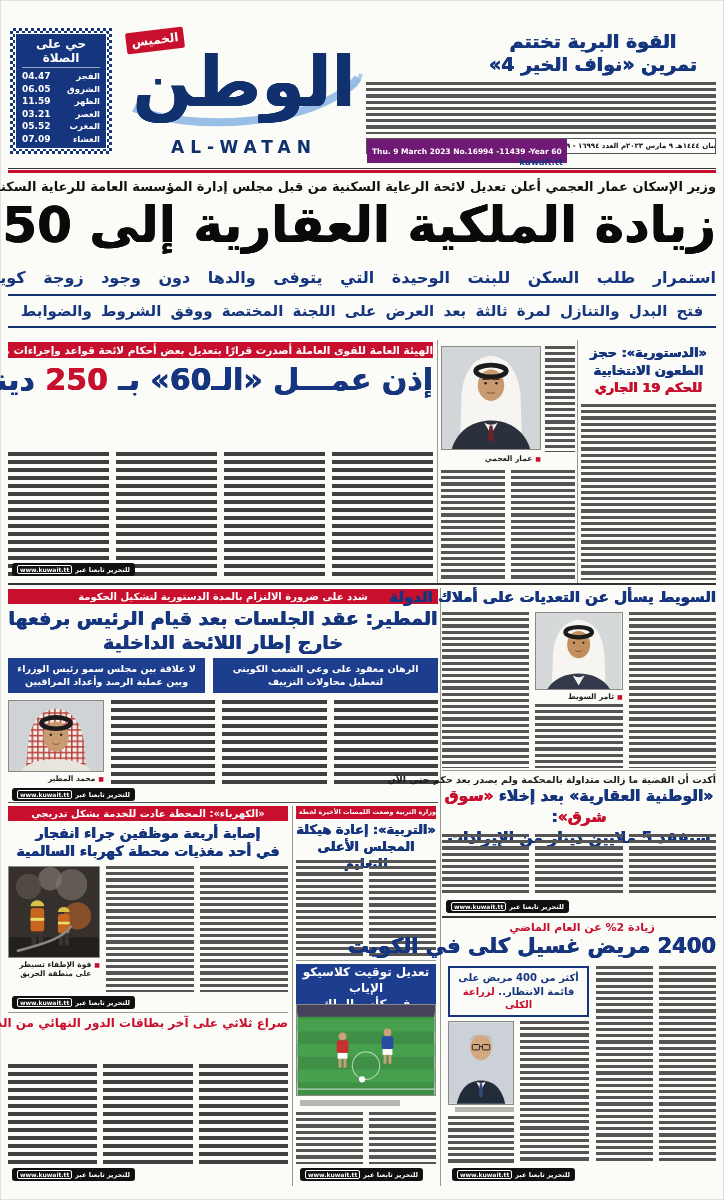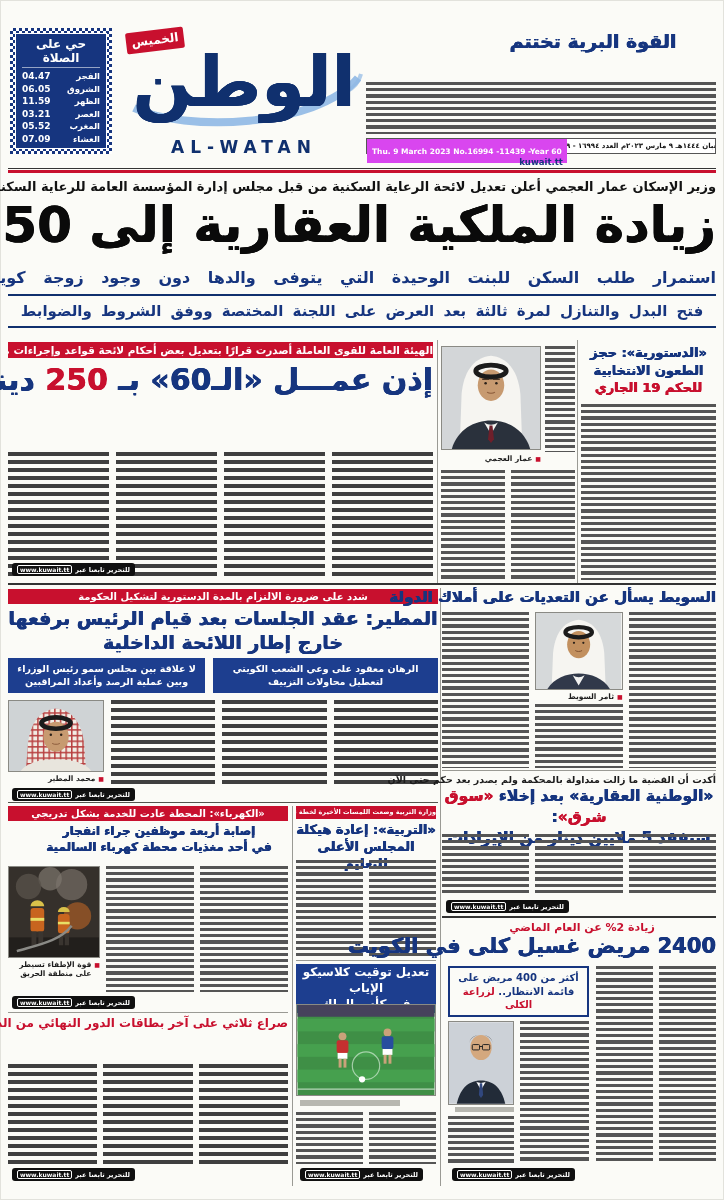--- a/index.html
+++ b/index.html
@@ -72,25 +72,26 @@
     <svg class="abs" style="left:0;top:0" width="252" height="102" viewBox="0 0 252 102">
       <path d="M16 74 C66 98 198 94 240 44" stroke="#8fb8e4" stroke-width="8" fill="none" opacity="0.9"></path>
       <path d="M228 58 C236 54 241 48 243 40" stroke="#8fb8e4" stroke-width="4" fill="none" opacity="0.7"></path>
     </svg>
     <div class="abs ctr heavy" style="left:0;top:0;width:252px;font-size:70px;line-height:96px;font-weight:bold;color:#10306e">الوطن</div>
   </div>
   <div class="abs ctr b" style="left:118px;top:137px;width:252px;font-size:17px;letter-spacing:6px;color:#10306e;direction:ltr">AL-WATAN</div>
 
   <div class="abs ctr b navy heavy" style="left:470px;top:30px;width:246px;font-size:19px;line-height:1.2">
     <div>القوة البرية تختتم</div>
+    <div>تمرين «نواف الخير 4»</div>
   </div>
   <div class="abs gk2" style="left:366px;top:82px;width:350px;height:52px"></div>
 
   <div class="abs" style="left:366px;top:138px;width:350px;height:16px;display:flex;direction:ltr;border:1px solid #555">
-    <div style="background:#d946ef;color:#fff;font-size:7.5px;font-weight:bold;padding:12px 5px;display:flex;align-items:center;white-space:nowrap">Thu. 9 March 2023 No.16994 -11439 -Year 60</div>
+    <div style="background:#701a75;color:#fff;font-size:7.5px;font-weight:bold;padding:12px 5px;display:flex;align-items:center;white-space:nowrap">Thu. 9 March 2023 No.16994 -11439 -Year 60</div>
     <div style="flex:1;background:#fff;color:#111;font-size:7px;font-weight:bold;display:flex;align-items:center;justify-content:center;direction:rtl;white-space:nowrap;overflow:hidden">الخميس ١٦ شعبان ١٤٤٤هـ ٩ مارس ٢٠٢٣م العدد ١٦٩٩٤ - ١١٤٣٩ السنة ٦٠</div>
   </div>
   <div class="abs ctr b navy" style="left:366px;top:157px;width:350px;font-size:8.5px;direction:ltr">kuwait.tt</div>
 
   <div class="abs" style="left:8px;top:168px;width:708px;height:1px;background:#333"></div>
   <div class="abs" style="left:8px;top:170px;width:708px;height:3px;background:#c8102e"></div>
 
   <div class="abs ctr b ink nw" style="left:8px;top:179px;width:708px;font-size:13px">وزير الإسكان عمار العجمي أعلن تعديل لائحة الرعاية السكنية من قبل مجلس إدارة المؤسسة العامة للرعاية السكنية</div>
   <div class="abs ctr b heavy nw" style="left:8px;top:194px;width:708px;font-size:50px;line-height:1.25;color:#0a0a0a">زيادة الملكية العقارية إلى 250 مترًا</div>
   <div class="abs ctr b navy nw" style="left:8px;top:268px;width:708px;font-size:16px;word-spacing:12px">استمرار طلب السكن للبنت الوحيدة التي يتوفى والدها دون وجود زوجة كويتية له</div>
@@ -233,21 +234,21 @@
   </div>
   <div class="badge" style="left:446px;top:900px">
       <span>للتحرير تابعنا عبر</span>
       <span class="site">www.kuwait.tt</span>
     </div>
   <div class="abs" style="left:442px;top:916px;width:274px;height:2px;background:#333"></div>
 
   <div class="vrule" style="left:292px;top:806px;height:380px"></div>
 
   <div class="abs redbar" style="left:8px;top:806px;width:280px;height:15px;font-size:10px;line-height:15px">«الكهرباء»: المحطة عادت للخدمة بشكل تدريجي</div>
-  <div class="abs ctr b navy heavy" style="left:19px;top:824px;width:280px;font-size:12px;line-height:1.3">
+  <div class="abs ctr b navy heavy" style="left:8px;top:824px;width:280px;font-size:14px;line-height:1.3">
     <div>إصابة أربعة موظفين جراء انفجار</div>
     <div>في أحد مغذيات محطة كهرباء السالمية</div>
   </div>
   <div class="abs" style="left:8px;top:866px;width:280px;height:126px">
     <div class="cols" style="gap:6px">
       <div class="gk2"></div>
       <div class="gk2"></div>
       <div style="flex:0 0 92px">
         <svg class="photo" width="92" height="92" viewBox="0 0 92 92">
           <rect width="92" height="92" fill="#35302b"></rect>

